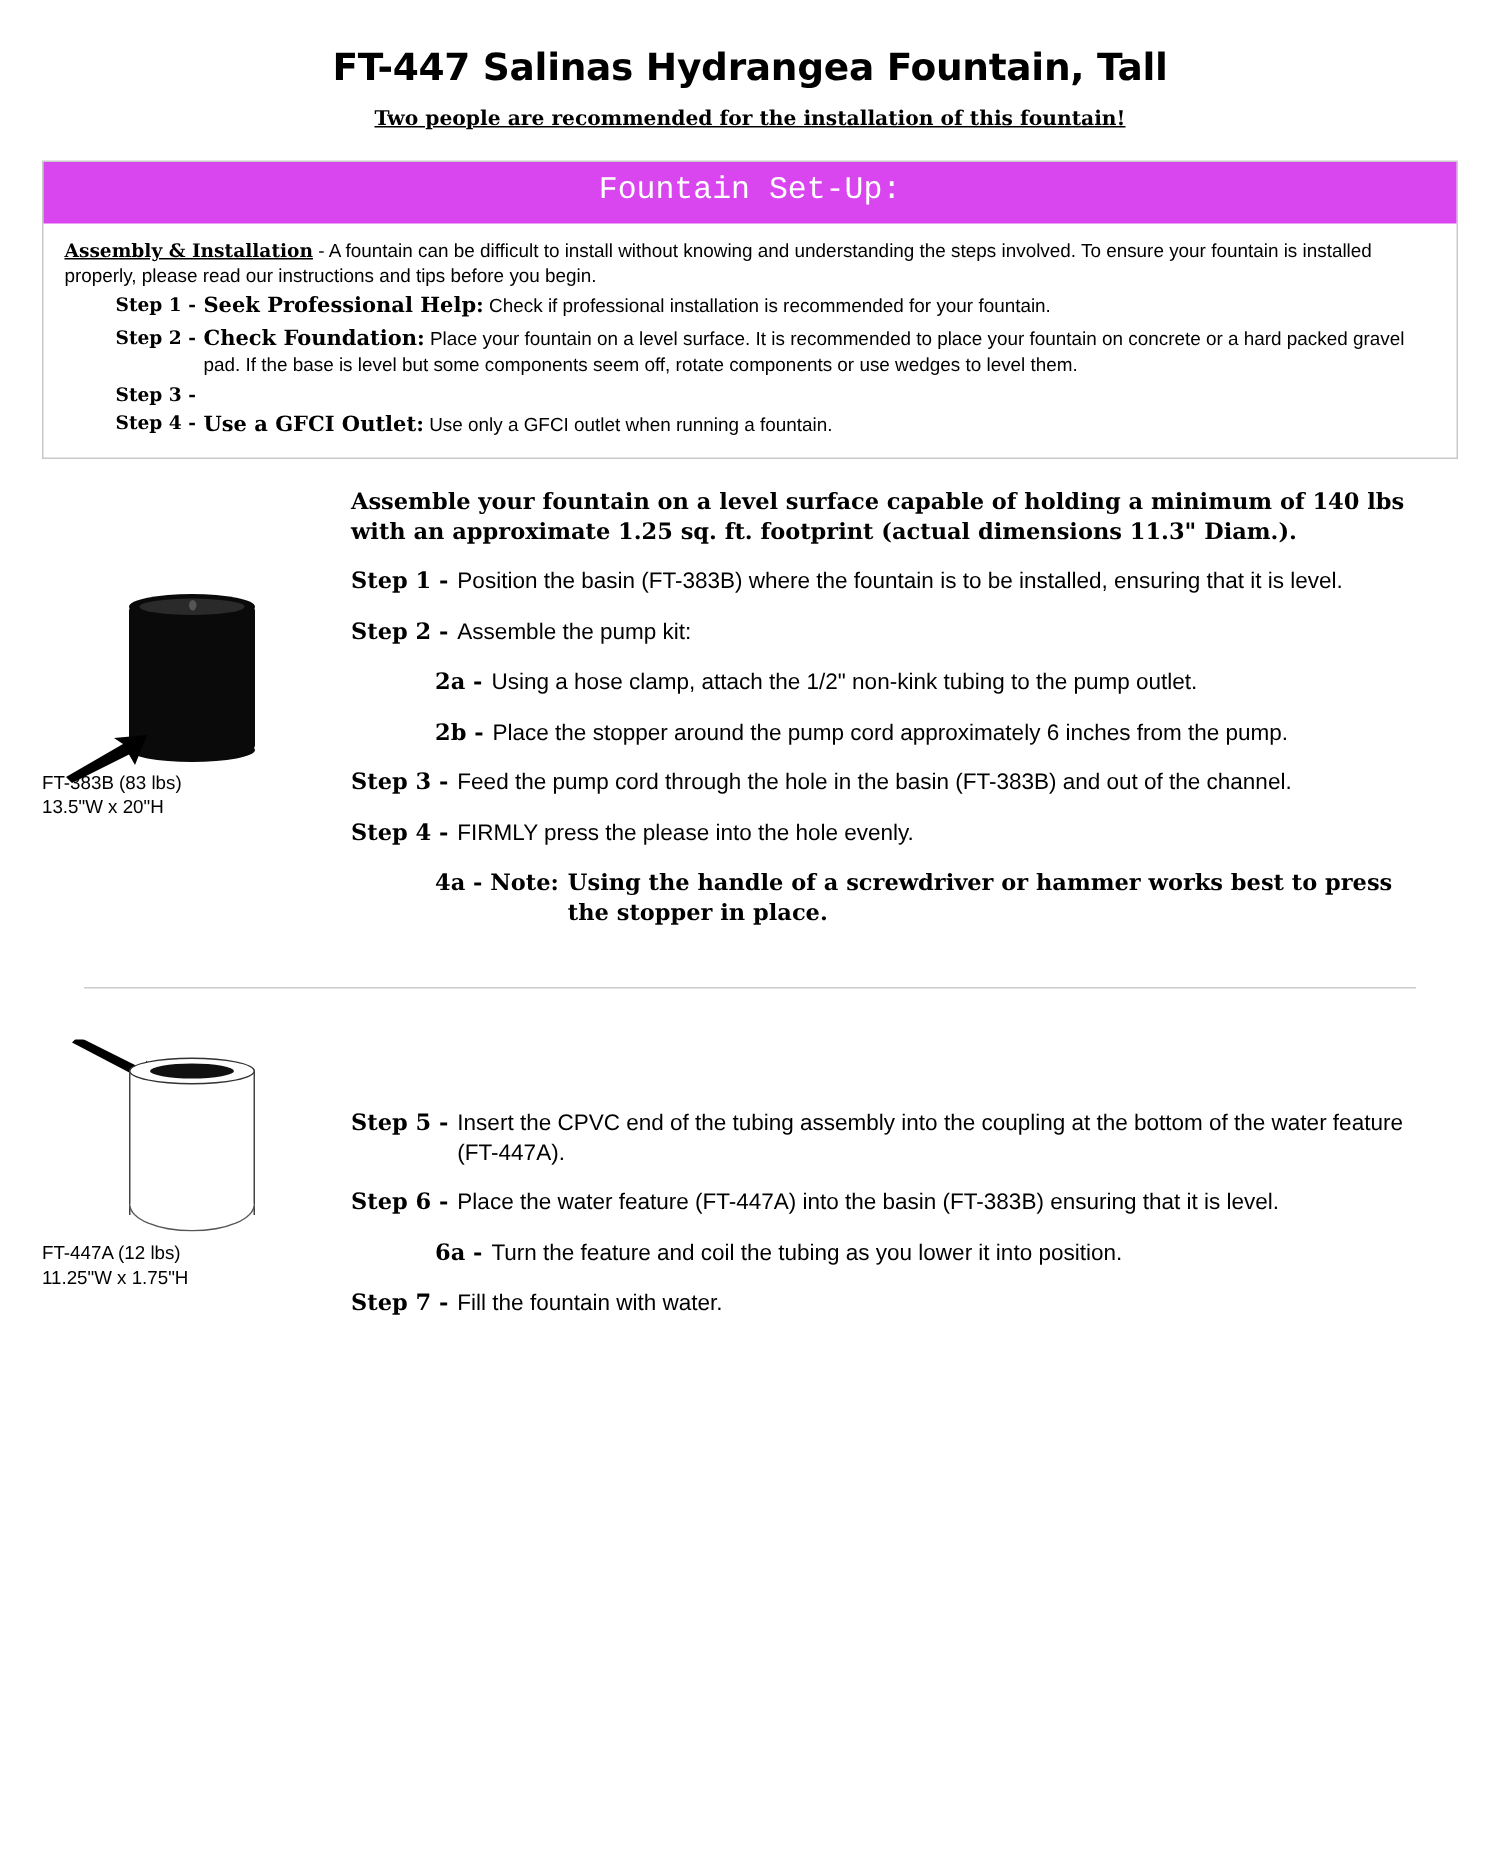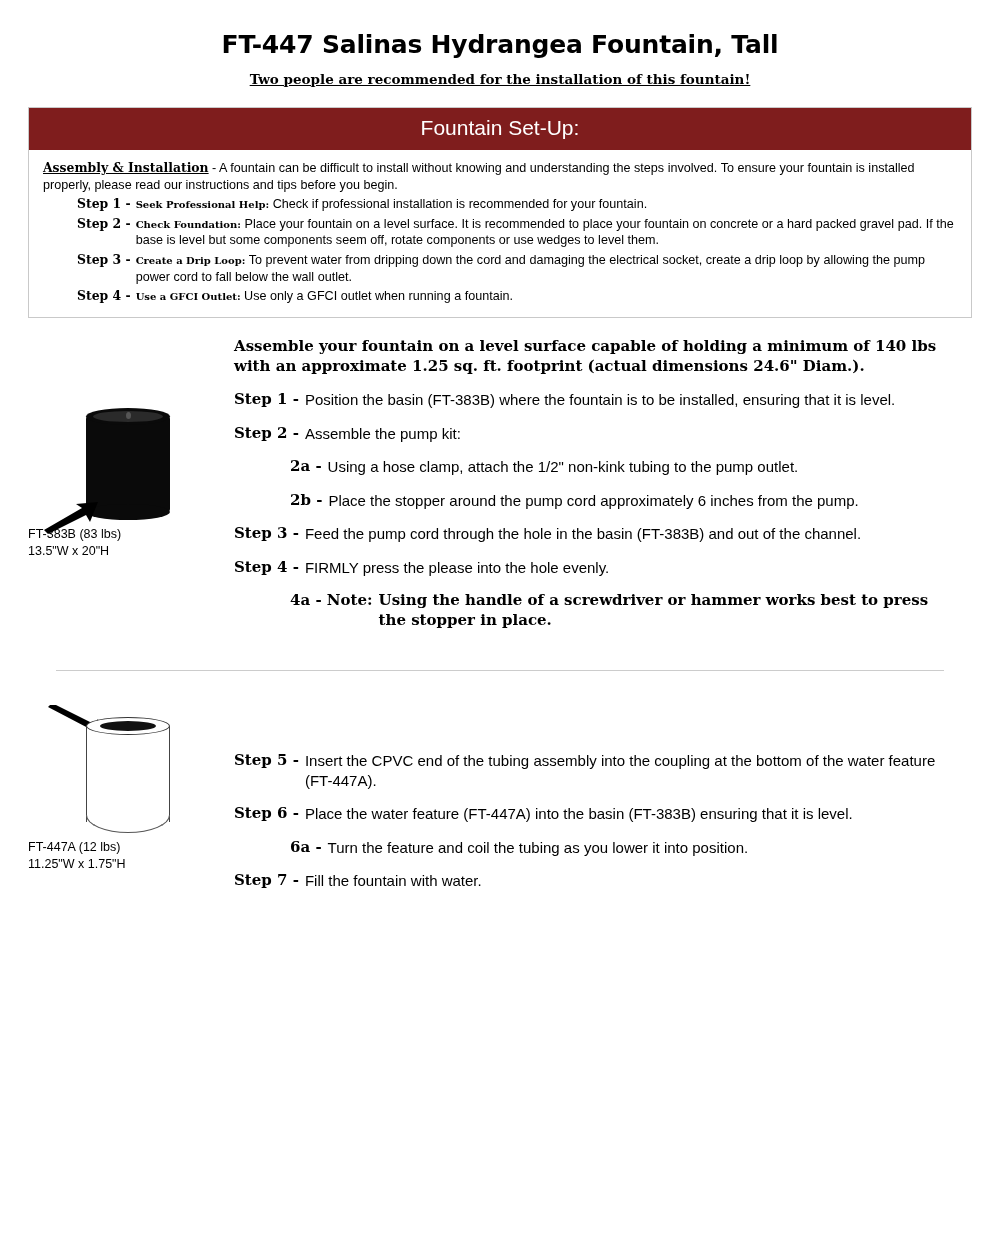--- a/index.html
+++ b/index.html
@@ -47,25 +47,25 @@
     margin-top: 12px;
     font-family: "DejaVu Serif", serif;
   }
 
   
   .setup-wrap {
     margin-top: 20px;
     border: 1px solid #c9c9c9;
   }
   .setup-banner {
-    background: #7f1d1d;
+    background: #d946ef;
     color: #ffffff;
     text-align: center;
     font-size: 21px;
-    font-family: Liberation Sans, sans-serif;
+    font-family: Liberation Mono, monospace;
     padding: 8px 0 10px 0;
   }
   .setup-body {
     padding: 10px 14px 12px 14px;
     font-size: 12.6px;
     line-height: 1.32;
     font-family: "Liberation Sans", sans-serif;
   }
   .setup-intro { margin: 0 0 0 0; }
   .setup-intro .lead {
@@ -82,21 +82,21 @@
   .setup-step .num {
     font-family: "DejaVu Serif", serif;
     font-weight: bold;
     font-size: 12.4px;
     white-space: nowrap;
     margin-right: 5px;
   }
   .setup-step .txt { flex: 1; }
   .setup-step .txt b {
     font-family: "DejaVu Serif", serif;
-    font-size: 10px;
+    font-size: 14px;
   }
 
   
   .section {
     display: flex;
     margin-top: 18px;
   }
   .figure-col {
     width: 200px;
     flex: 0 0 200px;
@@ -255,21 +255,20 @@
         <span class="txt"><b>Seek Professional Help:</b><span> Check if professional installation is recommended for your fountain.</span></span>
       </div>
 
       <div class="setup-step">
         <span class="num">Step 2 -</span>
         <span class="txt"><b>Check Foundation:</b><span> Place your fountain on a level surface. It is recommended to place your fountain on concrete or a hard packed gravel pad. If the base is level but some components seem off, rotate components or use wedges to level them.</span></span>
       </div>
 
       <div class="setup-step">
         <span class="num">Step 3 -</span>
-        <span class="txt"><b>Create a Drip Loop:</b><span> To prevent water from dripping down the cord and damaging the electrical socket, create a drip loop by allowing the pump power cord to fall below the wall outlet.</span></span>
       </div>
 
       <div class="setup-step">
         <span class="num">Step 4 -</span>
         <span class="txt"><b>Use a GFCI Outlet:</b><span> Use only a GFCI outlet when running a fountain.</span></span>
       </div>
     </div>
   </div>
 
   <div class="section">
@@ -286,21 +285,21 @@
           <path d="M2 30 L40 8 L34 4 L56 2 L48 22 L44 15 L6 34 Z" fill="#000"></path>
         </svg>
         <div class="fig-caption">
           <div>FT-383B (83 lbs)</div>
           <div>13.5"W x 20"H</div>
         </div>
       </div>
     </div>
 
     <div class="steps-col">
-      <p class="lead-para">Assemble your fountain on a level surface capable of holding a minimum of 140 lbs with an approximate 1.25 sq. ft. footprint (actual dimensions 24.6" Diam.).</p>
+      <p class="lead-para">Assemble your fountain on a level surface capable of holding a minimum of 140 lbs with an approximate 1.25 sq. ft. footprint (actual dimensions 11.3" Diam.).</p>
 
       <div class="step-line">
         <span class="lbl">Step 1 -</span>
         <span class="body">Position the basin (FT-383B) where the fountain is to be installed, ensuring that it is level.</span>
       </div>
 
       <div class="step-line">
         <span class="lbl">Step 2 -</span>
         <span class="body">Assemble the pump kit:</span>
       </div>

